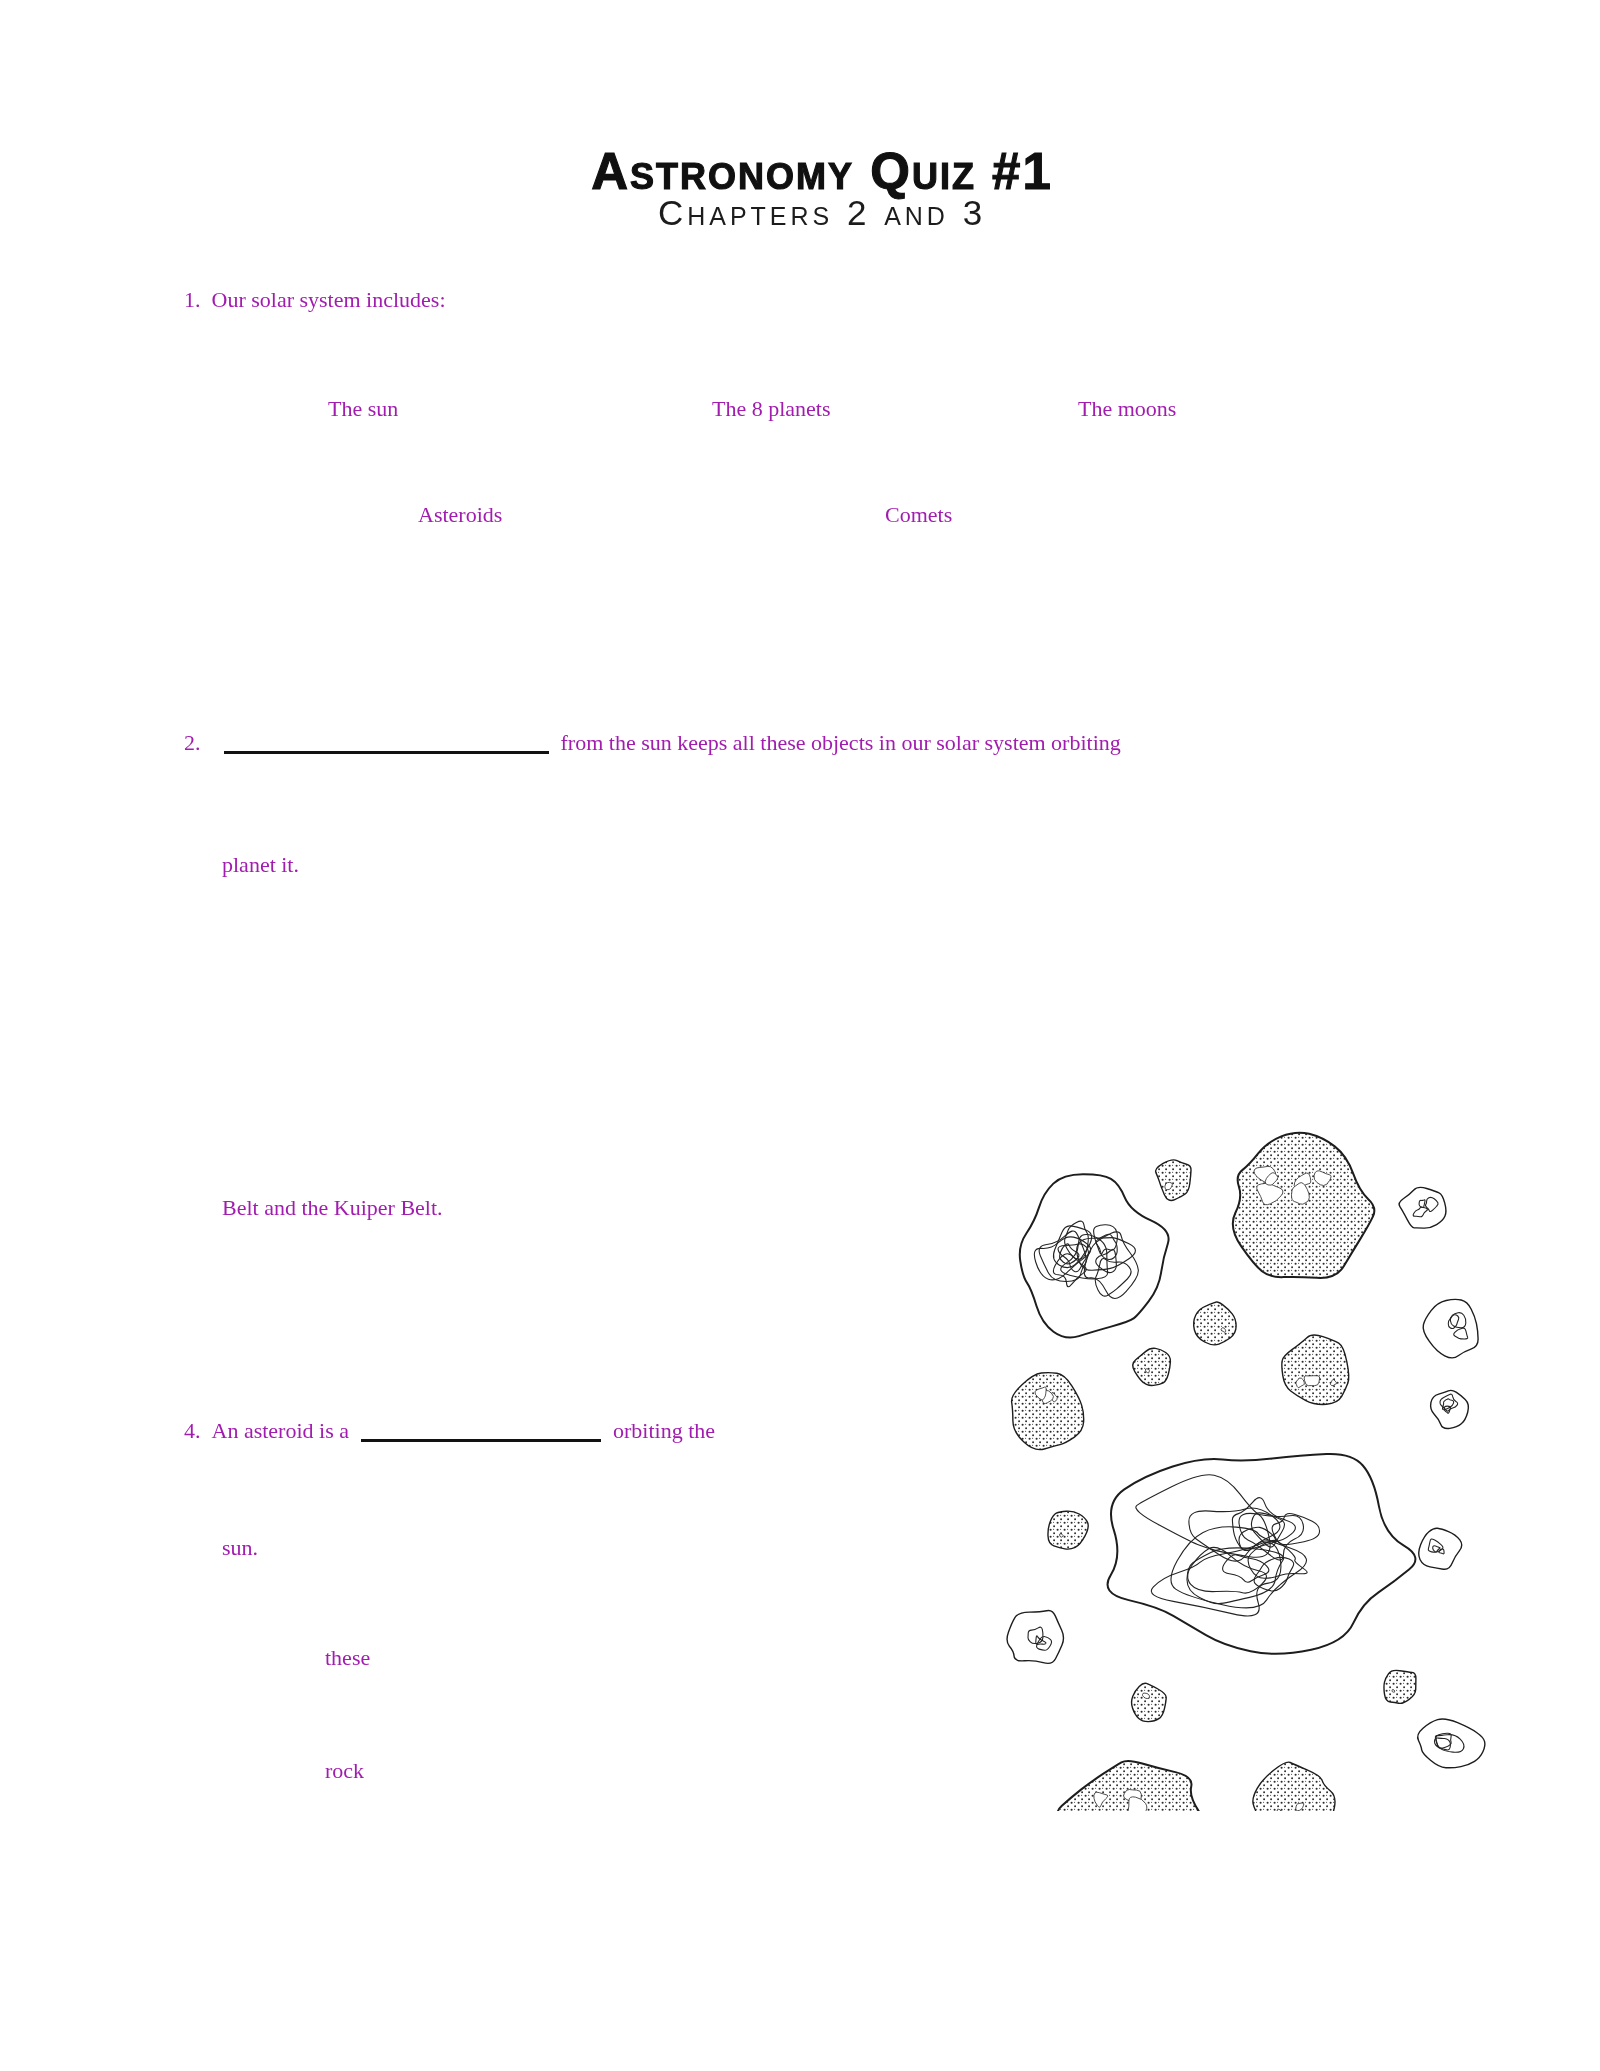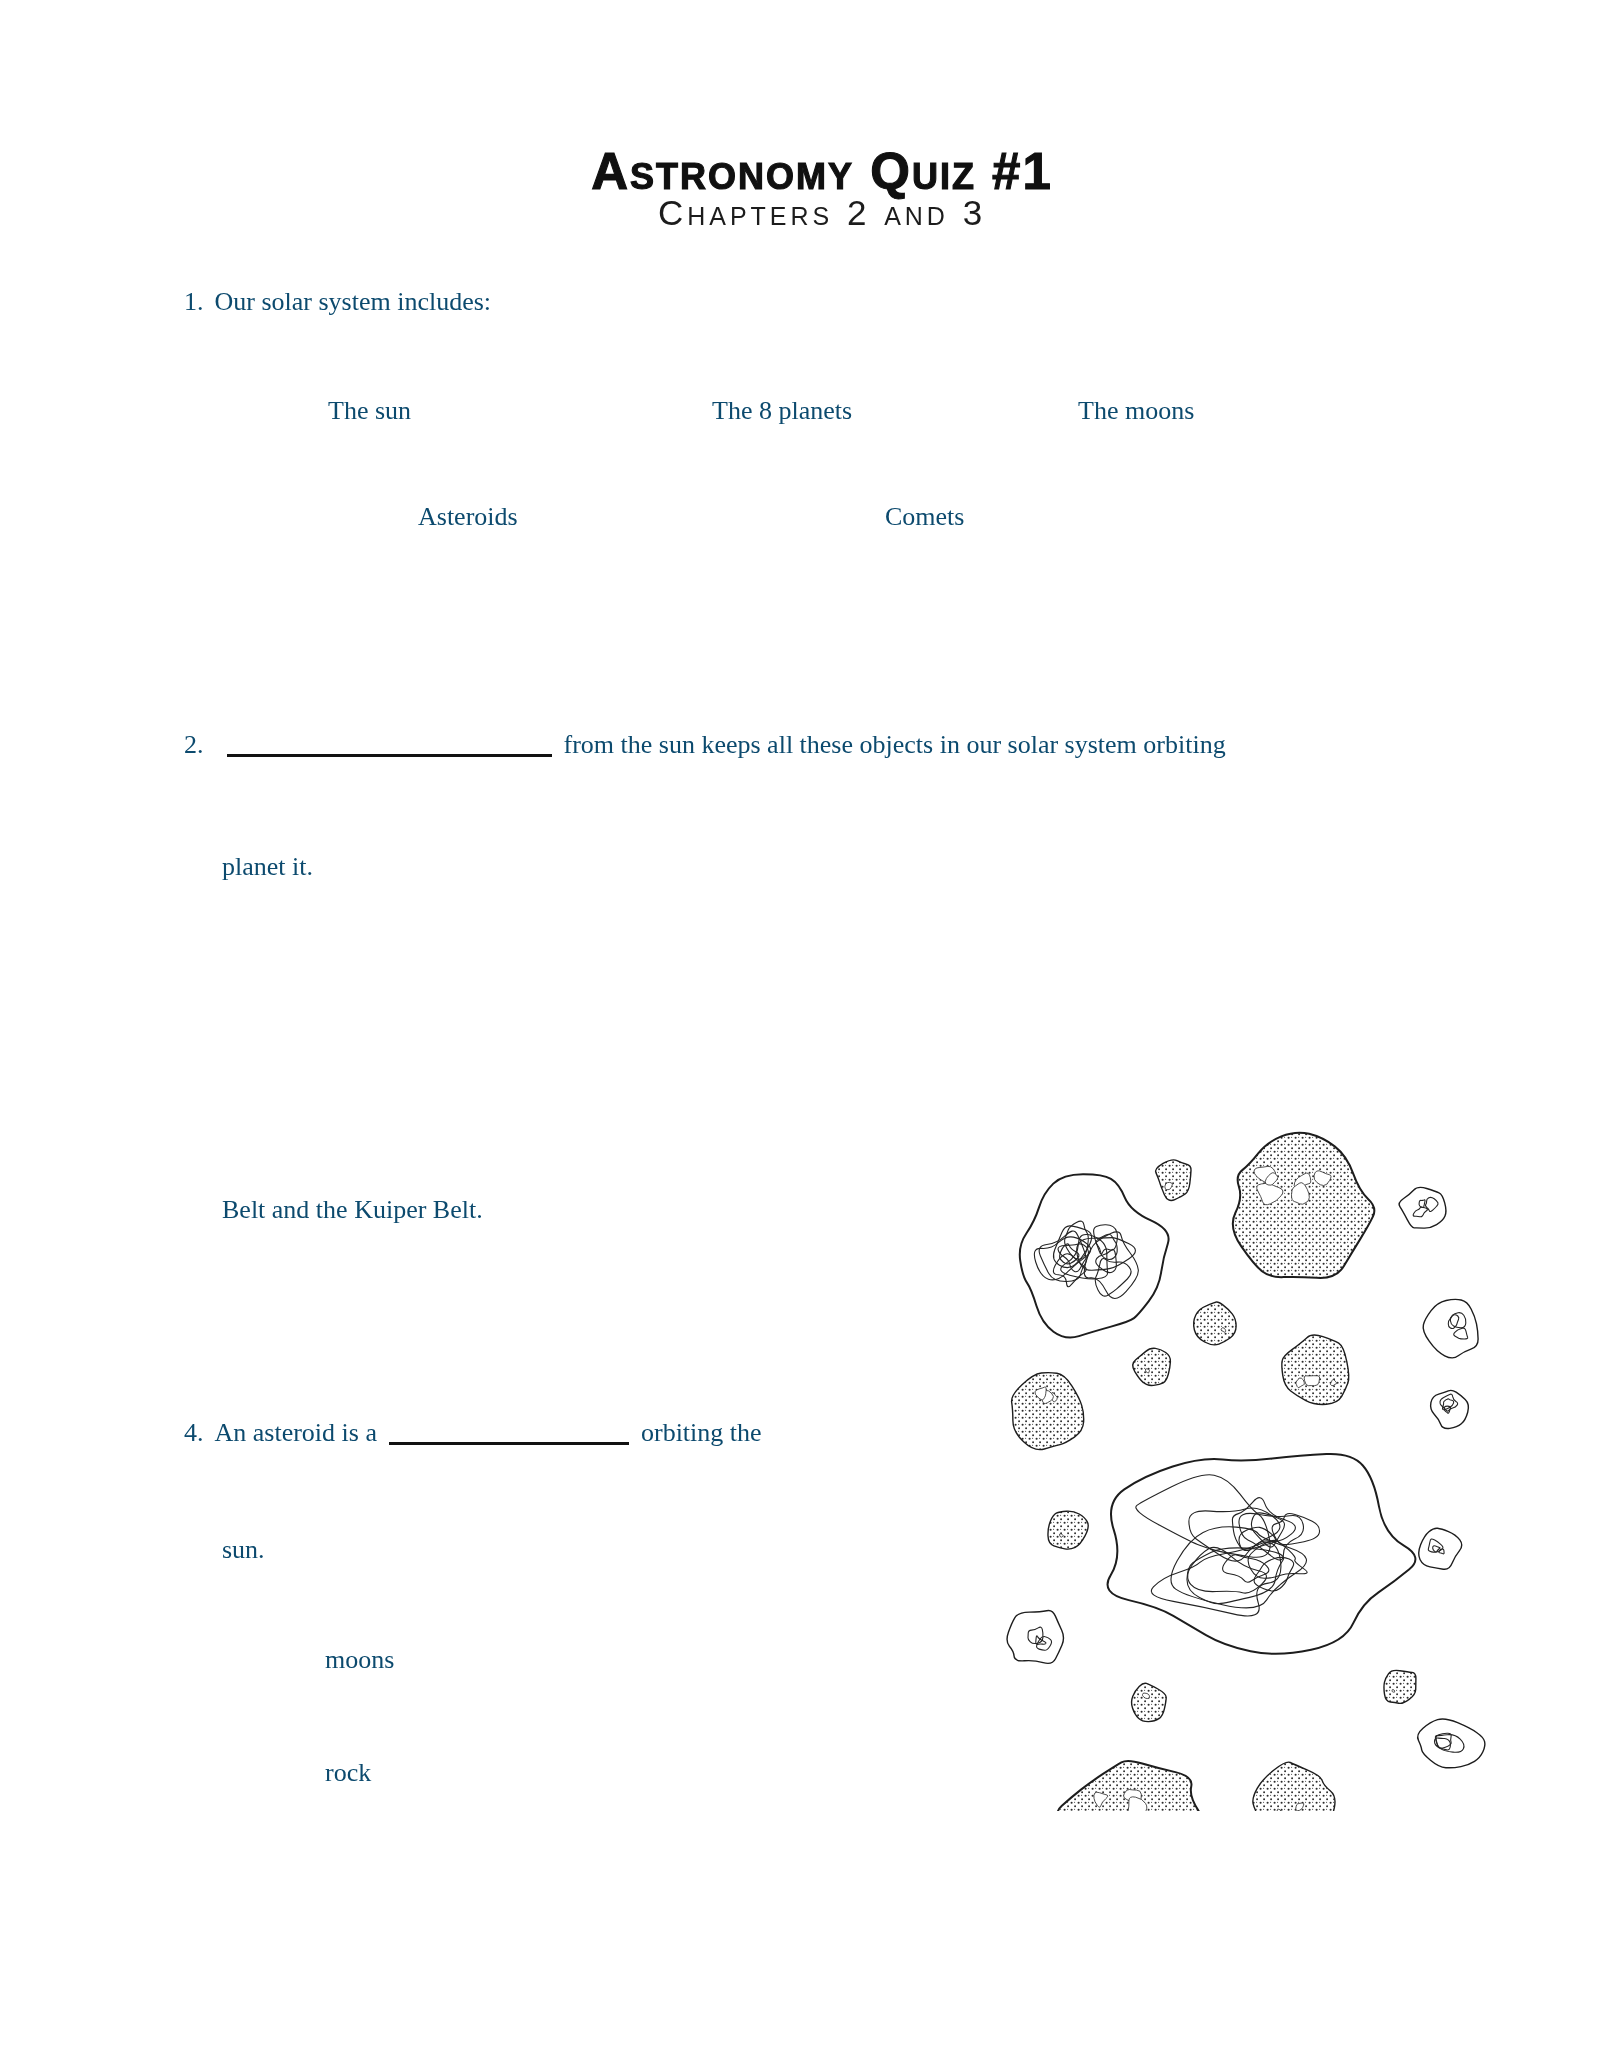--- a/index.html
+++ b/index.html
@@ -4,21 +4,21 @@
 <style>
   html,body{margin:0;padding:0;background:#ffffff;}
   .page{position:relative;width:1600px;height:1811px;background:#ffffff;overflow:hidden;
         font-family:"Liberation Serif",serif;color:#141414;margin:0 auto;}
   .title{position:absolute;left:0;top:142px;width:1644px;text-align:center;
          font-family:"Liberation Sans",sans-serif;font-weight:bold;font-variant:small-caps;
          font-size:51px;letter-spacing:2px;color:#101010;-webkit-text-stroke:1.1px #101010;white-space:nowrap;}
   .subtitle{position:absolute;left:0;top:193px;width:1644px;text-align:center;
          font-family:"Liberation Sans",sans-serif;font-weight:400;font-variant:small-caps;
          font-size:35px;letter-spacing:4px;color:#1c1c1c;white-space:nowrap;}
-  .line{position:absolute;font-size:26px;line-height:1;white-space:nowrap;color:#0c4a6e;}
+  .line{position:absolute;font-size:22px;line-height:1;white-space:nowrap;color:#a21caf;}
   .qnum{margin-right:11px;}
   .blank{display:inline-block;height:0;border-bottom:3px solid #121212;
          vertical-align:baseline;transform:translateY(4px);margin:0 12px;}
   .footer{position:absolute;left:84px;top:1944px;font-family:"Liberation Sans",sans-serif;
          font-variant:small-caps;font-size:28px;letter-spacing:2px;color:#1a1a1a;white-space:nowrap;}
   .pagenum{position:absolute;left:1446px;top:1932px;font-family:"Liberation Sans",sans-serif;
          font-size:30px;letter-spacing:7px;color:#0f172a;}
   #asteroid-field{position:absolute;left:930px;top:1080px;width:570px;height:860px;}
 </style>
 </head>
@@ -42,21 +42,21 @@
     <span class="qnum">2.</span><span class="blank" style="width:325px"></span><span>from the sun keeps all these objects in our solar system orbiting</span>
   </div>
   <div class="line" style="left:222px;top:854px">planet it.</div>
 
   <div class="line" style="left:222px;top:1197px">Belt and the Kuiper Belt.</div>
 
   <div class="line" style="left:184px;top:1420px">
     <span class="qnum">4.</span><span>An asteroid is a</span><span class="blank" style="width:240px"></span><span>orbiting the</span>
   </div>
   <div class="line" style="left:222px;top:1537px">sun.</div>
-  <div class="line" style="left:325px;top:1647px">moons</div>
+  <div class="line" style="left:325px;top:1647px">these</div>
   <div class="line" style="left:325px;top:1760px">rock</div>
   <div class="line" style="left:325px;top:1869px">star</div>
 
   <svg id="asteroid-field" viewBox="0 0 570 860">
     <defs>
       <pattern id="stipple" width="7" height="7" patternUnits="userSpaceOnUse">
         <circle cx="1.6" cy="1.8" r="1.05" fill="#2a2a2a"></circle>
         <circle cx="5.1" cy="5.3" r="0.95" fill="#2a2a2a"></circle>
         <circle cx="4.6" cy="1.2" r="0.55" fill="#2a2a2a"></circle>
       </pattern>

